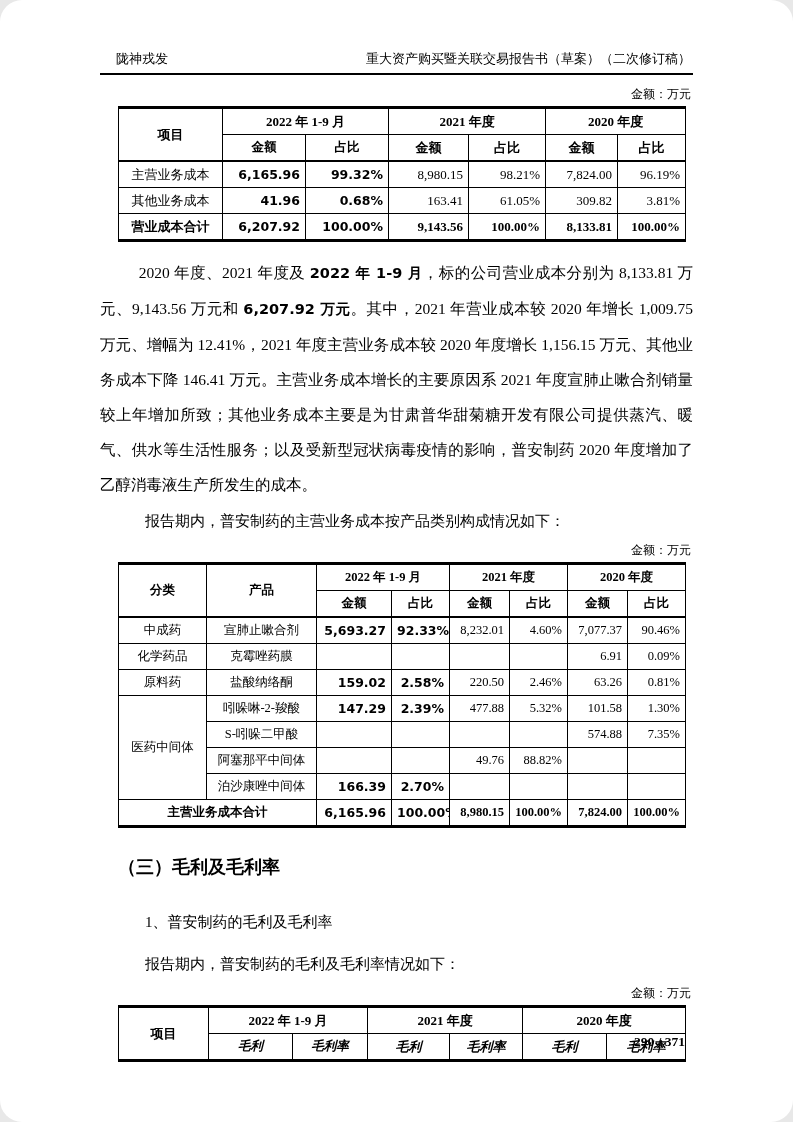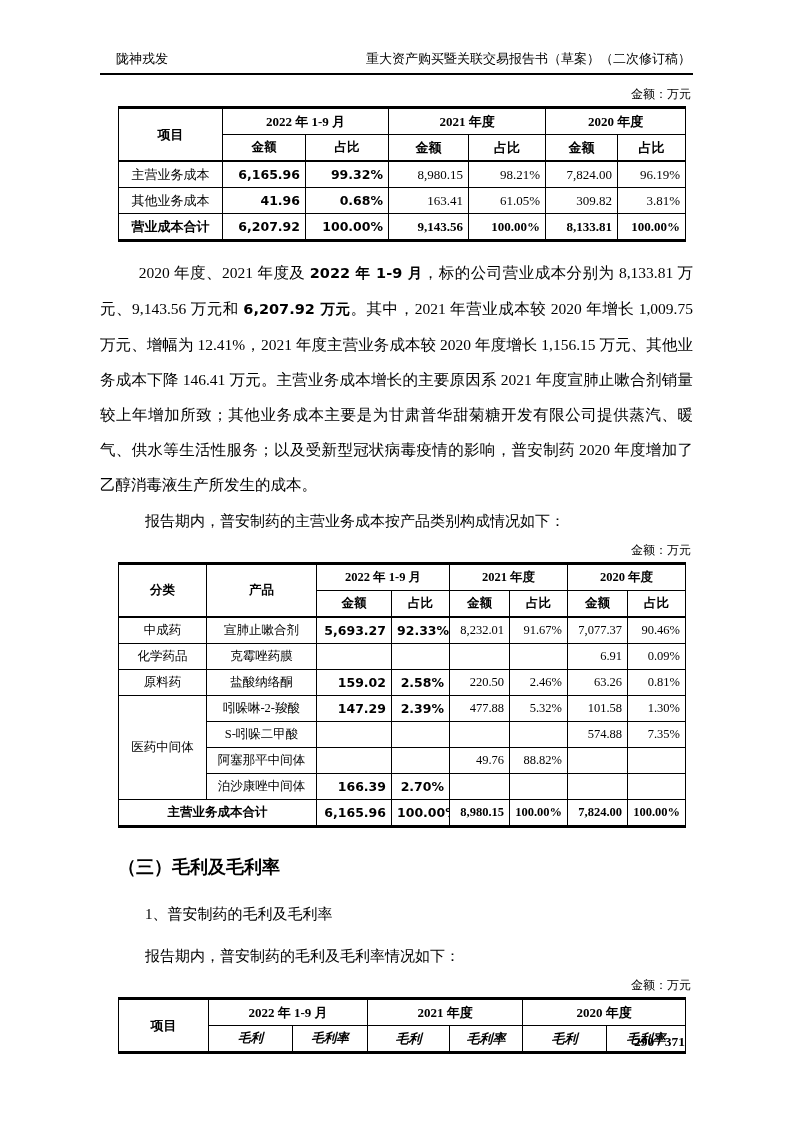--- a/index.html
+++ b/index.html
@@ -1,20 +1,20 @@
 <!DOCTYPE html>
 <html><head>
 <meta charset="utf-8">
 <style>
   html,body { margin:0; padding:0; background:#e8e8e8; }
   .page {
     position:relative; width:793px; height:1122px; margin:0 auto;
     background:#ffffff; color:#000;
     font-family:"Liberation Serif","DejaVu Serif",serif;
-    box-sizing:border-box; padding:50px 100px 0 100px; overflow:hidden;
+    box-sizing:border-box; padding:50px 100px 0 100px; overflow:hidden;border-radius:22px;
   }
   .docheader {
     display:flex; justify-content:space-between; align-items:flex-end;
     font-size:13px; border-bottom:2px solid #000; padding:0 2px 5px 16px;
   }
   .intro { font-size:15px; margin:23px 0 0 0; text-indent:3em; }
   .unit { font-size:12px; text-align:right; margin:11px 2px 3px 0; }
   table.t {
     border-collapse:collapse; table-layout:fixed; width:567px; margin-left:18px;
     font-size:13px; border-top:3px solid #000; border-bottom:3px solid #000;
@@ -28,21 +28,21 @@
   tr.total-row td { font-weight:bold; }
   .body-para {
     font-size:15.5px; line-height:35px; text-align:justify; text-indent:2.5em;
     margin:13px 0 0 0;
   }
   .body-para b { font-family:"DejaVu Sans","Liberation Sans",sans-serif; font-size:14.5px; }
   h2.section {
     font-size:18px; font-weight:bold; margin:27px 0 0 18px;
     font-family:"Liberation Sans","DejaVu Sans",sans-serif;
   }
-  .sub { font-size:15px; margin:26px 0 0 0; text-indent:3em; }
+  .sub { font-size:15px; margin:34px 0 0 0; text-indent:3em; }
   table.t3 thead tr.subrow th { font-style:italic; }
   .footer {
     position:absolute; right:108px; bottom:72px;
     font-size:13.5px; font-weight:bold;
   }
 </style>
 </head>
 <body>
 
 <div class="page">
@@ -146,21 +146,21 @@
         <th>占比</th>
       </tr>
     </thead>
     <tbody id="t2body">
         <tr>
           <td class="lbl">中成药</td>
           <td class="lbl">宣肺止嗽合剂</td>
           <td class="num b22">5,693.27</td>
           <td class="num b22">92.33%</td>
           <td class="num">8,232.01</td>
-          <td class="num">91.67%</td>
+          <td class="num">4.60%</td>
           <td class="num">7,077.37</td>
           <td class="num">90.46%</td>
         </tr>
         <tr>
           <td class="lbl">化学药品</td>
           <td class="lbl">克霉唑药膜</td>
           <td class="num b22"></td>
           <td class="num b22"></td>
           <td class="num"></td>
           <td class="num"></td>

